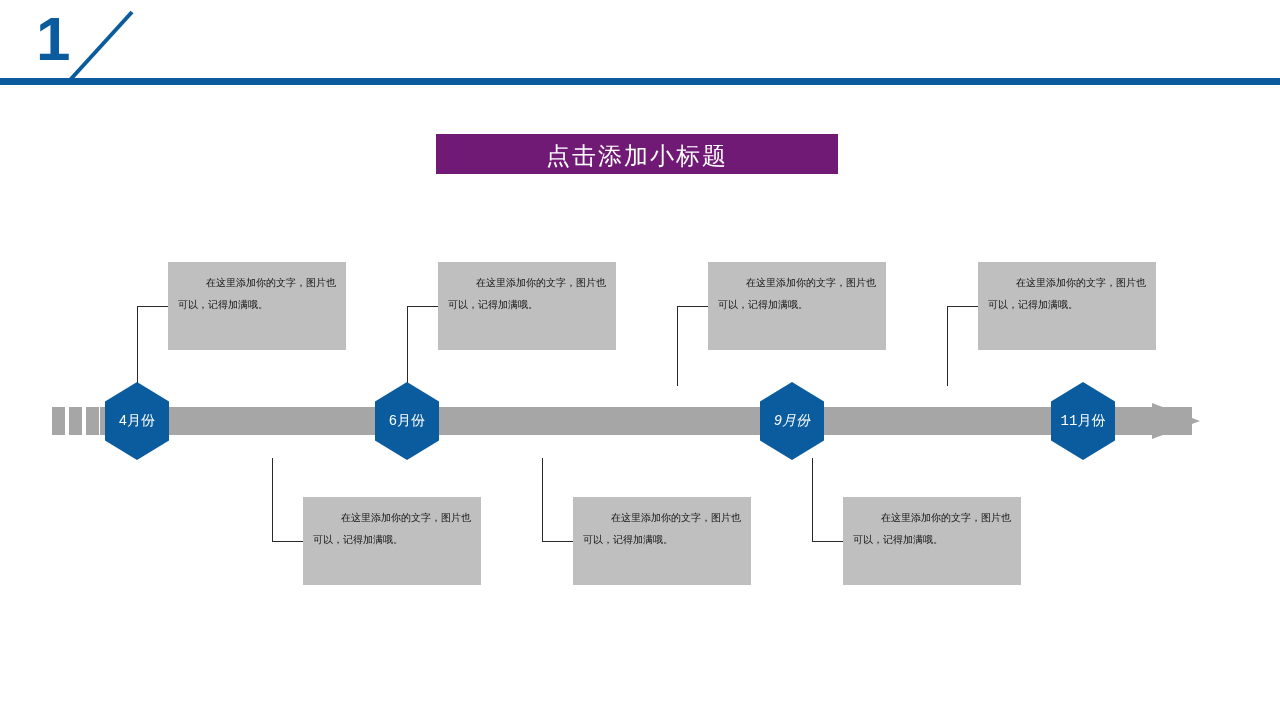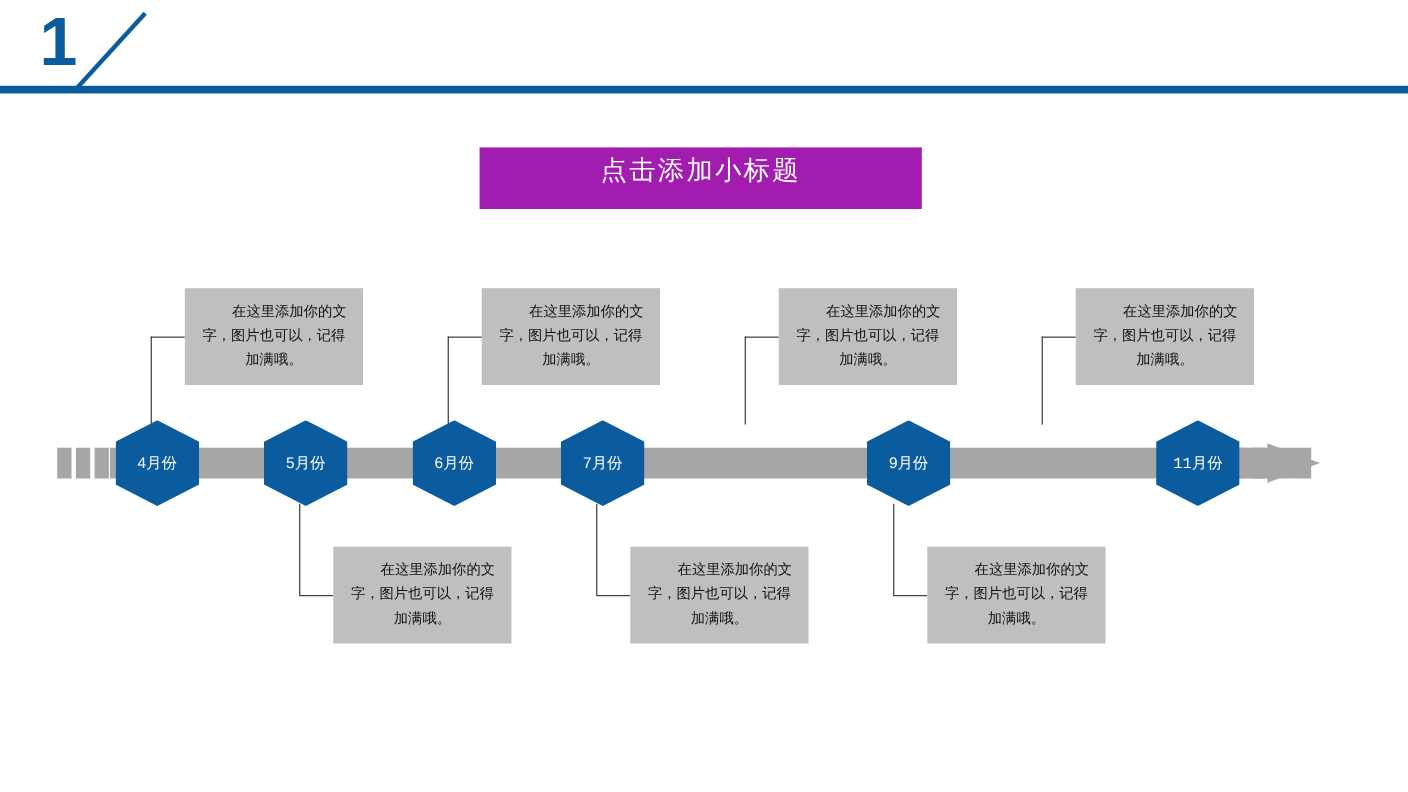--- a/index.html
+++ b/index.html
@@ -67,22 +67,22 @@
     height: 7px;
     background: #0A5C9E;
   }
 
   
   #subtitle-banner {
     position: absolute;
     left: 436px;
     top: 134px;
     width: 402px;
-    height: 56px;
-    background: #a21caf;
+    height: 40px;
+    background: #701a75;
     color: #ffffff;
     font-size: 24px;
     line-height: 44px;
     text-align: center;
     letter-spacing: 2px;
   }
 
   
   #track-bar {
     position: absolute;
@@ -108,47 +108,47 @@
     position: absolute;
     left: 1152px;
     top: 389px;
     width: 48px;
     height: 64px;
   }
 
   
   .hex {
     position: absolute;
-    width: 76px;
+    width: 64px;
     height: 78px;
     top: 382px;
     background: #0A5C9E;
     -webkit-clip-path: polygon(50% 0%, 100% 25%, 100% 75%, 50% 100%, 0% 75%, 0% 25%);
     clip-path: polygon(50% 0%, 100% 25%, 100% 75%, 50% 100%, 0% 75%, 0% 25%);
     color: #ffffff;
     font-size: 14px;
     display: flex;
     align-items: center;
     justify-content: center;
     text-align: center;
   }
 
   
   .callout {
     position: absolute;
-    width: 162px;
+    width: 178px;
     height: 88px;
     background: #BFBFBF;
     color: #111111;
-    font-size: 13px;
+    font-size: 10px;
     line-height: 22px;
     padding: 10px 10px 0 10px;
     box-sizing: border-box;
     text-indent: 28px;
-    text-align: center;
+    text-align: left;
   }
 
   
   .conn-v {
     position: absolute;
     width: 1px;
     background: #2a2a2a;
   }
   .conn-h {
     position: absolute;
@@ -203,30 +203,24 @@
 
   <div class="conn-v" style="left:542px; top:458px; height:83px;"></div>
   <div class="conn-h" style="left:542px; top:541px; width:31px;"></div>
 
   <div class="conn-v" style="left:812px; top:458px; height:83px;"></div>
   <div class="conn-h" style="left:812px; top:541px; width:31px;"></div>
 
   <div class="hex" style="left:105px;">
     <span>4月份</span>
   </div>
-  <div class="hex" style="left:240px;">
-    <span>5月份</span>
-  </div>
   <div class="hex" style="left:375px;">
     <span>6月份</span>
   </div>
-  <div class="hex" style="left:510px;">
-    <span>7月份</span>
-  </div>
-  <div class="hex" style="left:788px;">
+  <div class="hex" style="left:760px;font-style:italic;">
     <span>9月份</span>
   </div>
   <div class="hex" style="left:1051px;font-family:Liberation Mono, monospace;">
     <span>11月份</span>
   </div>
 
   <div class="callout" style="left:168px; top:262px;">在这里添加你的文字，图片也可以，记得加满哦。</div>
   <div class="callout" style="left:438px; top:262px;">在这里添加你的文字，图片也可以，记得加满哦。</div>
   <div class="callout" style="left:708px; top:262px;">在这里添加你的文字，图片也可以，记得加满哦。</div>
   <div class="callout" style="left:978px; top:262px;">在这里添加你的文字，图片也可以，记得加满哦。</div>

